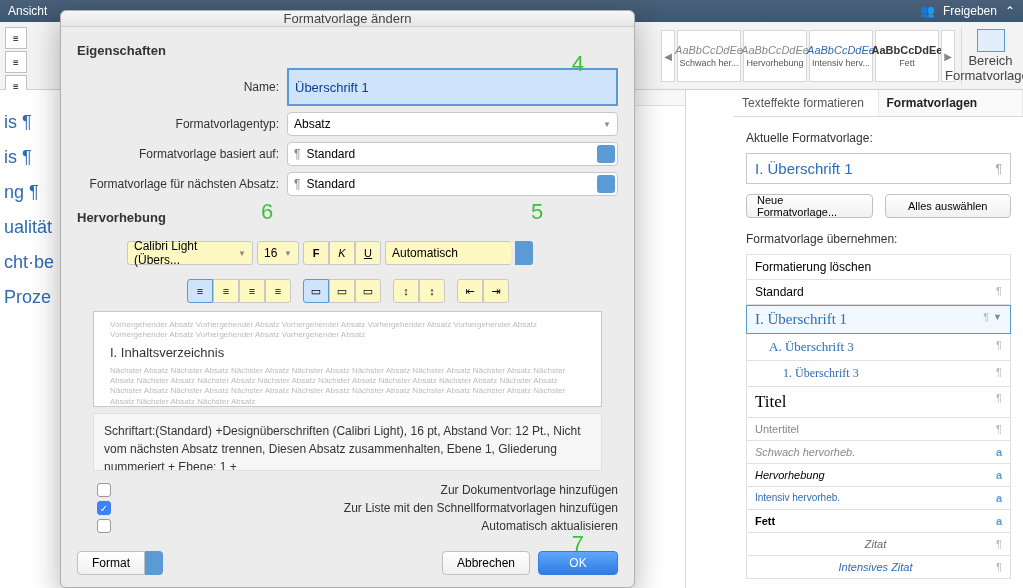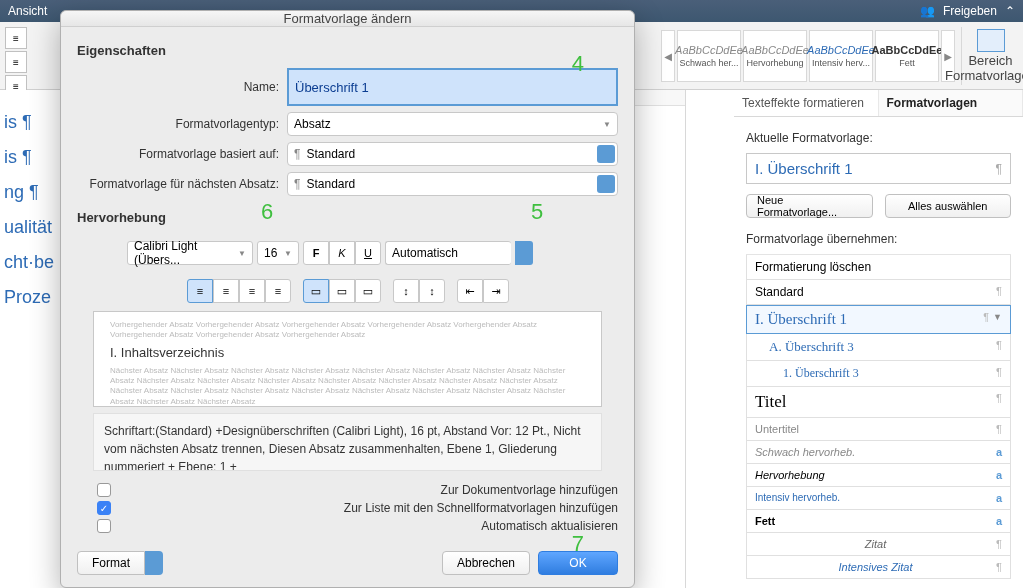--- a/index.html
+++ b/index.html
@@ -35,21 +35,21 @@
 input.text-field { width: 100%; height: 24px; border: 2px solid #5b9bd5; padding: 17px 6px; font-size: 13px; background: #cfe3fb; color: #0b3d91; }
 .combo { width: 100%; height: 24px; border: 1px solid #c8c8c8; border-radius: 4px; background: #fff; display: flex; align-items: center; padding: 0 6px; font-size: 12px; position: relative; }
 .combo.blue-arrow::after { content: ""; position: absolute; right: 2px; top: 2px; bottom: 2px; width: 18px; background: #5b9bd5; border-radius: 3px; }
 .combo.grey-arrow::after { content: "▼"; position: absolute; right: 6px; font-size: 8px; color: #888; }
 .combo .pil { color: #888; margin-right: 6px; }
 
 .annot { position: absolute; color: #3fbf3f; font-size: 22px; font-weight: 400; font-family: Arial; }
 
 .format-section { margin-top: 8px; }
 .toolbar-row { display: flex; gap: 4px; align-items: center; margin: 6px 0 8px 50px; }
-.tool { height: 24px; border: 1px solid #c8c8c8; background: #ffffff; border-radius: 3px; display: flex; align-items: center; justify-content: center; font-size: 12px; padding: 0 6px; }
+.tool { height: 24px; border: 1px solid #c8c8c8; background: #fef9c3; border-radius: 3px; display: flex; align-items: center; justify-content: center; font-size: 12px; padding: 0 6px; }
 .tool.sel { background: #cfe3fb; border-color: #5b9bd5; }
 .tool.icon { width: 26px; padding: 0; font-size: 11px; }
 .group { display: flex; gap: 0; }
 .group .tool { border-radius: 0; }
 .group .tool:first-child { border-radius: 3px 0 0 3px; }
 .group .tool:last-child { border-radius: 0 3px 3px 0; }
 
 .preview-box { background: #fff; border: 1px solid #c8c8c8; height: 112px; margin: 0 16px; padding: 8px 16px; font-size: 8px; color: #bbb; line-height: 1.3; overflow: hidden; }
 .preview-box .sample { color: #333; font-size: 13px; margin: 4px 0; font-family: "Calibri Light", sans-serif; }
 

